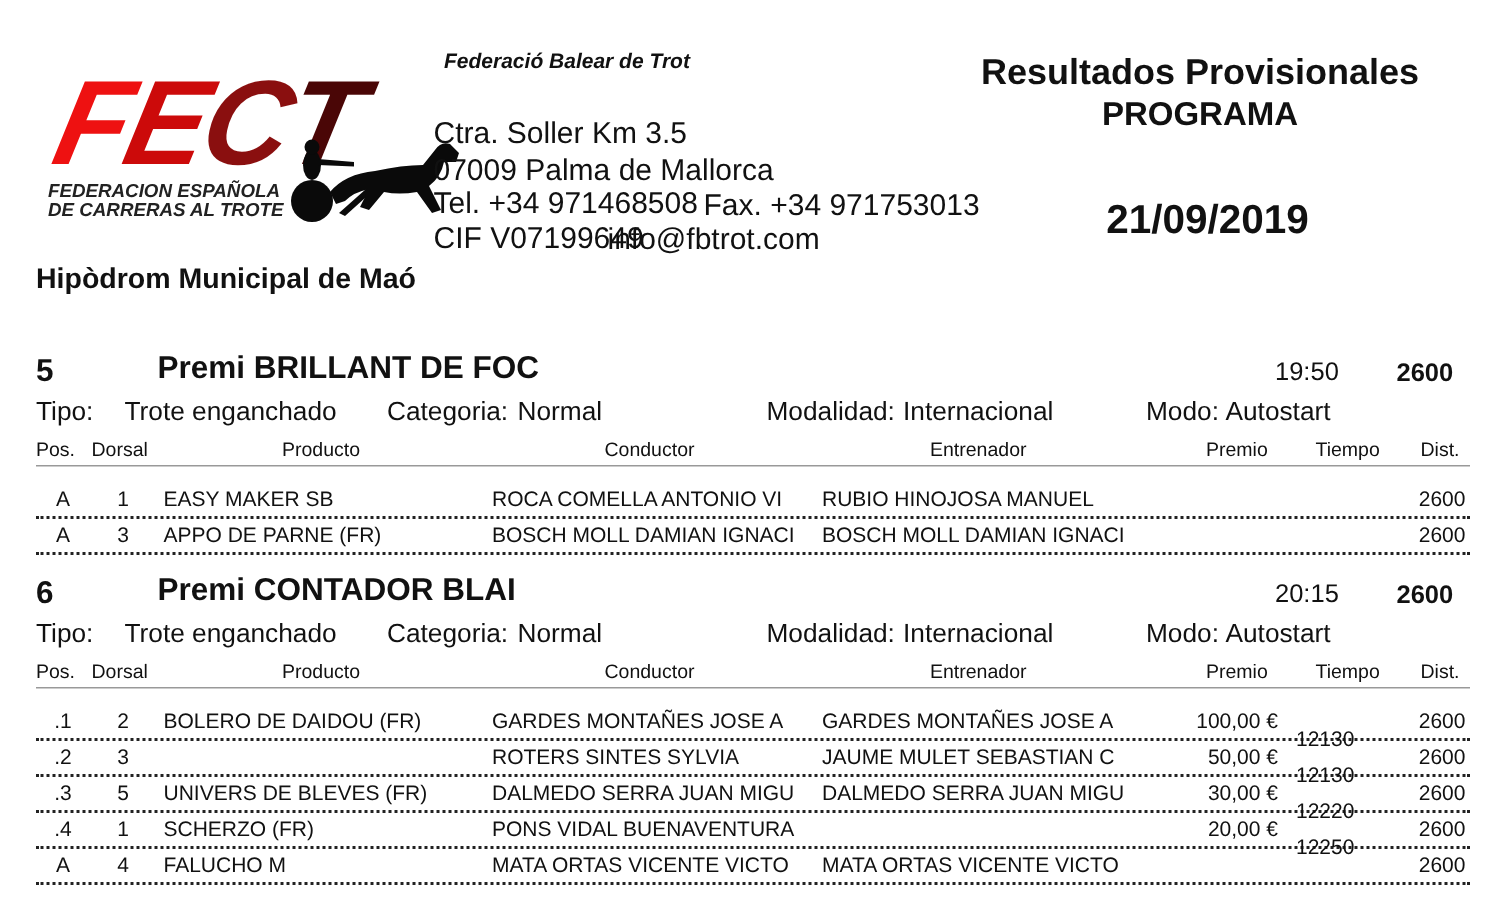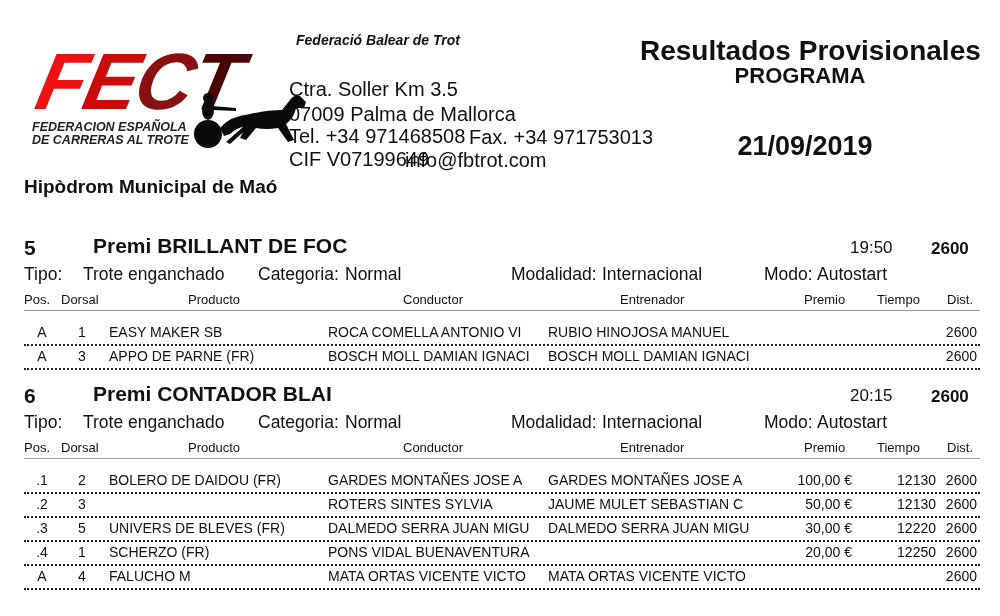--- a/index.html
+++ b/index.html
@@ -18,44 +18,44 @@
   .logo-text .l4 { color: #4a0606; }
   .logo-sub { position: absolute; left: 2px; font-weight: bold; font-style: italic;
               font-size: 12.5px; color: #222; line-height: 14px; }
   .horse { position: absolute; left: 160px; top: 40px; width: 120px; height: 60px; }
 
   
   .fed-name { left: 296px; top: 32px; font-weight: bold; font-style: italic; font-size: 14px; }
   .addr { font-size: 20px; left: 289px; }
   .cif-bold { font-weight: normal; }
 
-  .title1 { left: 640px; top: 35px; width: 320px; text-align: center; font-weight: bold; font-size: 28px; }
+  .title1 { left: 640px; top: 35px; width: 320px; text-align: center; font-weight: bold; font-size: 24px; }
   .title2 { left: 640px; top: 63px; width: 320px; text-align: center; font-weight: bold; font-size: 22px; }
   .date { left: 640px; top: 131px; width: 330px; text-align: center; font-weight: bold; font-size: 27px; }
 
   .venue { left: 24px; top: 176px; font-weight: bold; font-size: 19px; }
 
   
   .race { position: absolute; left: 24px; width: 956px; }
   .race-num { position: absolute; left: 0; top: 0; font-weight: bold; font-size: 21px; }
-  .race-name { position: absolute; left: 69px; top: -2px; font-weight: bold; font-size: 21px; }
+  .race-name { position: absolute; left: 81px; top: -2px; font-weight: bold; font-size: 21px; }
   .race-time { position: absolute; left: 826px; top: 2px; font-size: 17px; }
   .race-dist { position: absolute; left: 907px; top: 3px; font-weight: bold; font-size: 17px; }
   .meta { position: absolute; top: 28px; font-size: 17.5px; }
   .hdr { position: absolute; top: 56px; font-size: 13px; }
   .hdr-line { position: absolute; left: 0; top: 74px; width: 956px; height: 1px; background: #999; }
   .row { position: absolute; left: 0; width: 956px; height: 24px; border-bottom: 2px dotted #222; font-size: 14px; }
   .row span { position: absolute; top: 4px; white-space: nowrap; }
   .c-pos { left: 8px; width: 20px; text-align: center; }
   .c-dor { left: 48px; width: 20px; text-align: center; }
   .c-prod { left: 85px; }
   .c-cond { left: 304px; width: 216px; overflow: hidden; }
   .c-ent { left: 524px; }
   .c-prem { left: 740px; width: 88px; text-align: right; }
-  .c-tiem { left: 840px; width: 72px; text-align: right; }
+  .c-tiem { left: 840px; width: 72px; text-align: left; margin-top: 12px; }
   .c-dist { left: 910px; width: 43px; text-align: right; }
 </style>
 </head>
 <body>
 
 <div class="logo">
   <div class="logo-text"><span class="l1">F</span><span class="l2">E</span><span class="l3">C</span><span class="l4">T</span></div>
   <div class="logo-sub" style="top:72px;">FEDERACION ESPAÑOLA</div>
   <div class="logo-sub" style="top:85px;">DE CARRERAS AL TROTE</div>
   <svg class="horse" viewBox="0 0 120 60">

